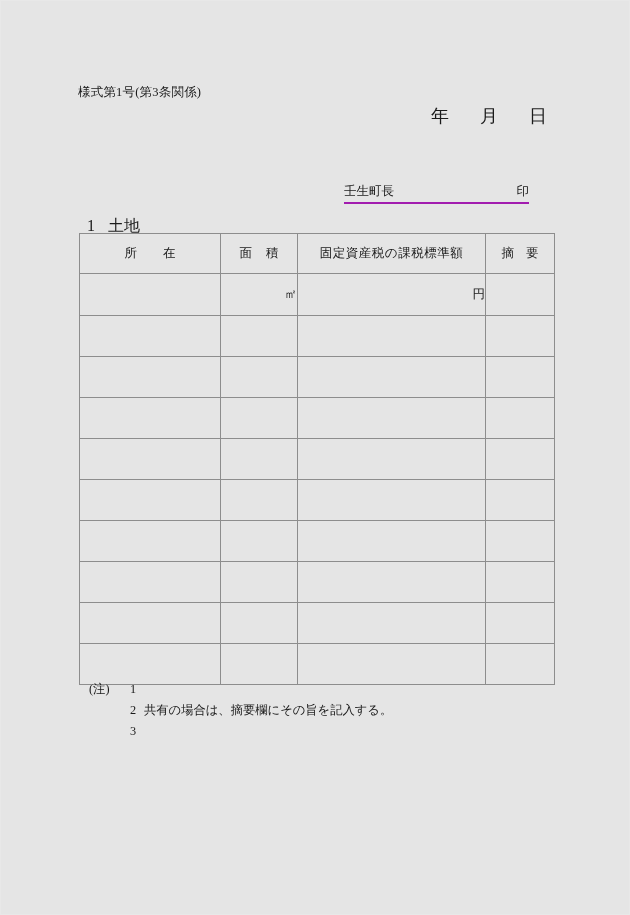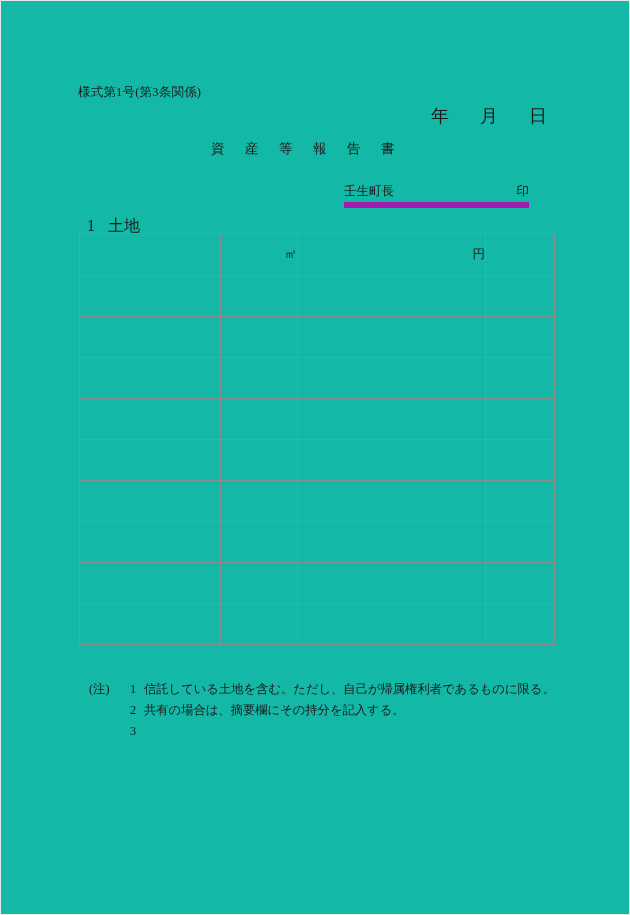--- a/index.html
+++ b/index.html
@@ -8,21 +8,21 @@
     background: #ffffff;
   }
   body {
     font-family: "Liberation Serif", "DejaVu Serif", serif;
     color: #1a1a1a;
   }
   #page {
     position: relative;
     width: 630px;
     height: 915px;
-    background: #14b8a6;
+    background: #e5e5e5;
     border: 1px solid #e8e8e8;
     box-sizing: border-box;
     overflow: hidden;
   }
 
   
   .form-no {
     position: absolute;
     left: 77px;
     top: 83px;
@@ -48,21 +48,21 @@
     font-size: 13.5px;
     letter-spacing: 20.5px;
     white-space: nowrap;
   }
 
   .addressee {
     position: absolute;
     left: 343px;
     top: 182px;
     width: 185px;
-    border-bottom: 6px solid #a21caf;
+    border-bottom: 2px solid #a21caf;
     padding-bottom: 2px;
     font-size: 12.5px;
     display: flex;
     justify-content: space-between;
     align-items: flex-end;
     white-space: nowrap;
   }
 
   .section-label {
     position: absolute;
@@ -160,39 +160,44 @@
 <body>
 
 <div id="page">
 
   <div class="form-no">様式第1号(第3条関係)</div>
 
   <div class="date-line">
     <span class="date-y">年</span><span class="date-m">月</span><span class="date-d">日</span>
   </div>
 
-  <div class="doc-title">資産等報告書</div>
 
   <div class="addressee">
     <span>壬生町長</span>
     <span>印</span>
   </div>
 
   <div class="section-label">
     <span class="sec-num">1</span><span>土地</span>
   </div>
 
   <table class="land-table">
     <colgroup>
       <col class="col-loc">
       <col class="col-area">
       <col class="col-tax">
       <col class="col-note">
     </colgroup>
     <tbody>
+      <tr class="hdr-row">
+        <td><span class="spread2">所在</span></td>
+        <td><span class="spread2-sm">面積</span></td>
+        <td><span class="hdr-plain">固定資産税の課税標準額</span></td>
+        <td><span class="spread2-xs">摘要</span></td>
+      </tr>
       <tr class="unit-row">
         <td></td>
         <td class="unit-cell">㎡</td>
         <td class="unit-cell-yen">円</td>
         <td></td>
       </tr>
     </tbody>
     <tbody id="empty-rows">
         <tr class="data-row">
           <td></td>
@@ -248,26 +253,25 @@
           <td></td>
           <td></td>
         </tr>
       </tbody>
   </table>
 
   <div class="notes">
     <div class="note-line">
       <span class="note-tag">(注)</span>
       <span class="note-num">1</span>
-      <span class="note-text">信託している土地を含む。ただし、自己が帰属権利者であるものに限る。</span>
     </div>
     <div class="note-line">
       <span class="note-tag"></span>
       <span class="note-num">2</span>
-      <span class="note-text">共有の場合は、摘要欄にその持分を記入する。</span>
+      <span class="note-text">共有の場合は、摘要欄にその旨を記入する。</span>
     </div>
     <div class="note-line">
       <span class="note-tag"></span>
       <span class="note-num">3</span>
     </div>
   </div>
 
 </div>
 
 </body></html>

